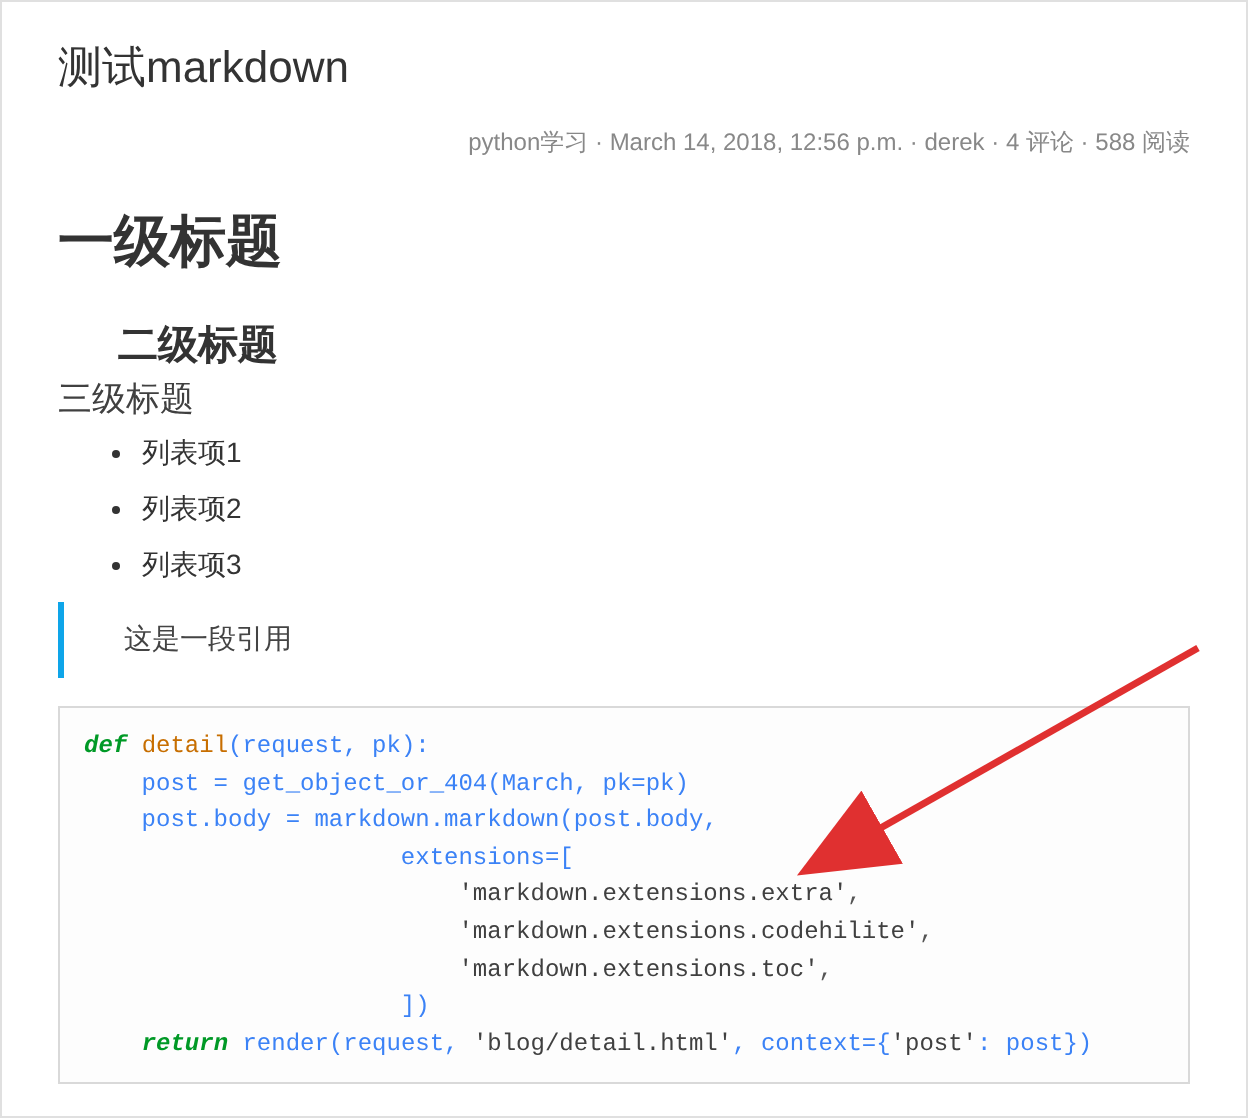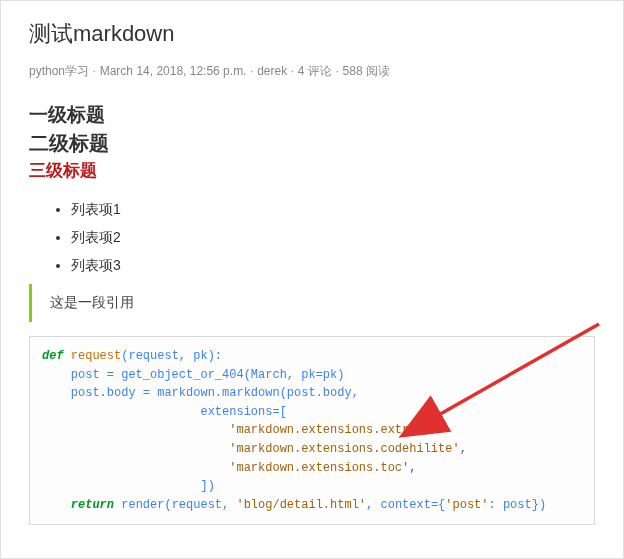--- a/index.html
+++ b/index.html
@@ -17,74 +17,75 @@
     padding: 18px 28px 0 28px;
   }
   .title {
     text-align: left;
     font-size: 22px;
     font-weight: 400;
     color: #333;
     margin-bottom: 14px;
   }
   .meta {
-    text-align: left;
+    text-align: right;
     font-size: 12px;
     color: #888;
     margin-bottom: 22px;
   }
   h1.h1 {
-    font-size: 19px;
+    font-size: 28px;
     font-weight: 600;
     color: #333;
-    margin-bottom: 2px;
+    margin-bottom: 19px;
   }
   h2.h2 {
     font-size: 20px;
     font-weight: 600;
     color: #333;
     margin-bottom: 2px;
+    margin-left: 30px;
   }
   h3.h3 {
     font-size: 17px;
-    font-weight: 700;
-    color: #b91c1c;
-    margin-bottom: 14px;
+    font-weight: 400;
+    color: #404040;
+    margin-bottom: 2px;
   }
   ul.list {
     list-style: disc;
     padding-left: 42px;
     margin-bottom: 2px;
   }
   ul.list li {
     font-size: 14px;
     color: #333;
     padding: 5px 0;
   }
   blockquote.quote {
-    border-left: 3px solid #84cc16;
-    padding: 10px 18px;
+    border-left: 3px solid #0ea5e9;
+    padding: 10px 30px;
     margin: 4px 0 14px 0;
     font-size: 14px;
     color: #444;
   }
   pre.codeblock {
     border: 1px solid #d9d9d9;
     background: #fdfdfd;
     padding: 10px 12px;
     font-family: Consolas, Monaco, "Courier New", monospace;
     font-size: 12px;
     line-height: 1.55;
     color: #333;
     overflow: auto;
     white-space: pre;
   }
   .tok-kw   { color: #009926; font-weight: bold; font-style: italic; }
   .tok-fn   { color: #c76e00; }
-  .tok-str  { color: #a16207; }
+  .tok-str  { color: #404040; }
   .tok-punc { color: #555; }
   .tok-id   { color: #3b82f6; }
   .arrow-layer {
     position: absolute;
     left: 0; top: 0; width: 624px; height: 559px;
     pointer-events: none;
   }
 </style>
 </head>
 <body>
@@ -108,21 +109,21 @@
   <ul class="list">
     <li>列表项1</li>
     <li>列表项2</li>
     <li>列表项3</li>
   </ul>
 
   <blockquote class="quote">
     <span>这是一段引用</span>
   </blockquote>
 
-  <pre class="codeblock"><span class="tok-kw">def</span> <span class="tok-fn">request</span><span class="tok-id">(request, pk):</span>
+  <pre class="codeblock"><span class="tok-kw">def</span> <span class="tok-fn">detail</span><span class="tok-id">(request, pk):</span>
 <span class="tok-id">    post = get_object_or_404(March, pk=pk)</span>
 <span class="tok-id">    post.body = markdown.markdown(post.body,</span>
 <span class="tok-id">                      extensions=[</span>
 <span>                          </span><span class="tok-str">'markdown.extensions.extra'</span><span class="tok-punc">,</span>
 <span>                          </span><span class="tok-str">'markdown.extensions.codehilite'</span><span class="tok-punc">,</span>
 <span>                          </span><span class="tok-str">'markdown.extensions.toc'</span><span class="tok-punc">,</span>
 <span class="tok-id">                      ])</span>
     <span class="tok-kw">return</span><span class="tok-id"> render(request, </span><span class="tok-str">'blog/detail.html'</span><span class="tok-id">, context={</span><span class="tok-str">'post'</span><span class="tok-id">: post})</span></pre>
 
 </div>

